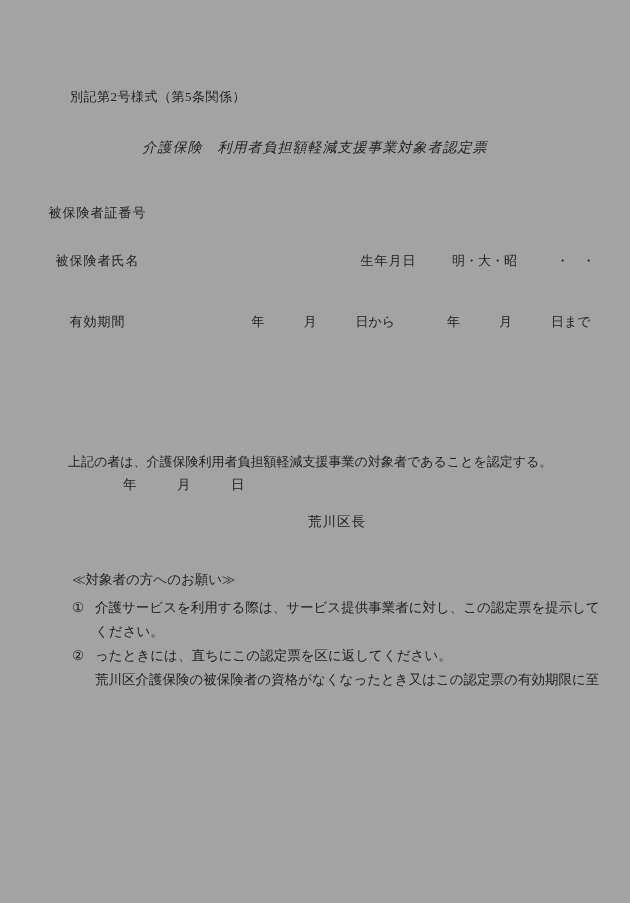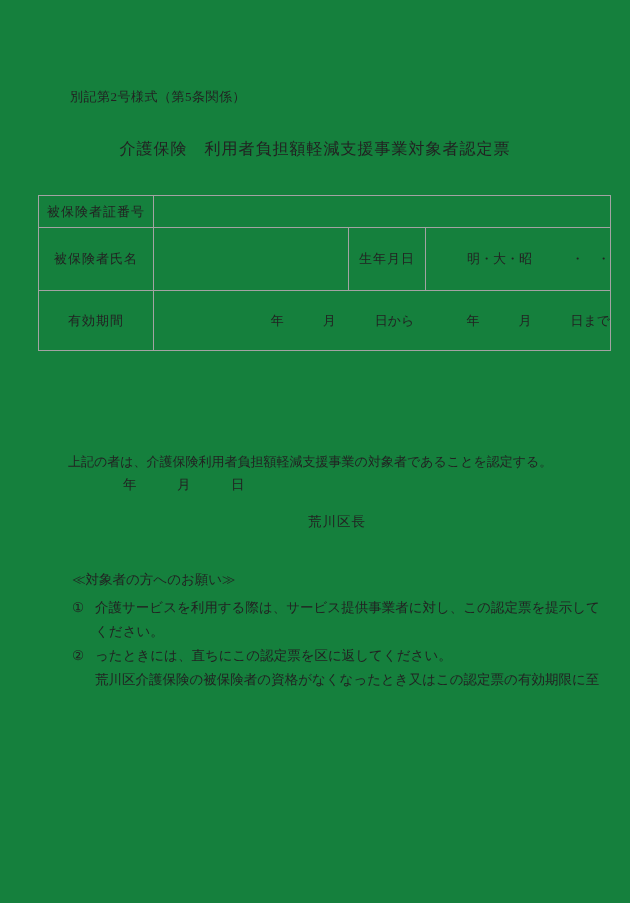--- a/index.html
+++ b/index.html
@@ -2,60 +2,61 @@
 <html><head>
 <meta charset="utf-8">
 <style>
   * { margin: 0; padding: 0; box-sizing: border-box; }
   html, body { background: #e8e8e8; }
   .page {
     position: relative;
     width: 630px;
     height: 903px;
     margin: 0 auto;
-    background: #15803d;
+    background: #a3a3a3;
     font-family: "Liberation Serif", "DejaVu Serif", serif;
     color: #222222;
     overflow: hidden;
   }
   .form-number {
     position: absolute;
     left: 70px;
     top: 88px;
     font-size: 13px;
     letter-spacing: 0.5px;
     white-space: pre;
   }
   .doc-title {
     position: absolute;
     left: 0;
     top: 139px;
     width: 100%;
     text-align: center;
-    font-size: 16px;
+    font-size: 14px;
     letter-spacing: 1px;
     white-space: pre;
+    font-style: italic;
   }
   table.form-table {
     position: absolute;
     left: 38px;
     top: 195px;
     width: 572px;
     border-collapse: collapse;
     table-layout: fixed;
     font-size: 13px;
   }
   table.form-table td {
-    border: 1px solid #a3a3a3;
+    border: 4px solid #a3a3a3;
     vertical-align: middle;
     white-space: pre;
     overflow: hidden;
   }
   td.cell-label { text-align: center; letter-spacing: 1px; }
-  td.cell-value { text-align: right; padding-left: 8px; }
+  td.cell-value { text-align: center; padding-left: 8px; }
   td.cell-validity { padding-left: 75px; }
   .cert-sentence {
     position: absolute;
     left: 68px;
     top: 453px;
     font-size: 13px;
     white-space: pre;
   }
   .cert-date {
     position: absolute;

